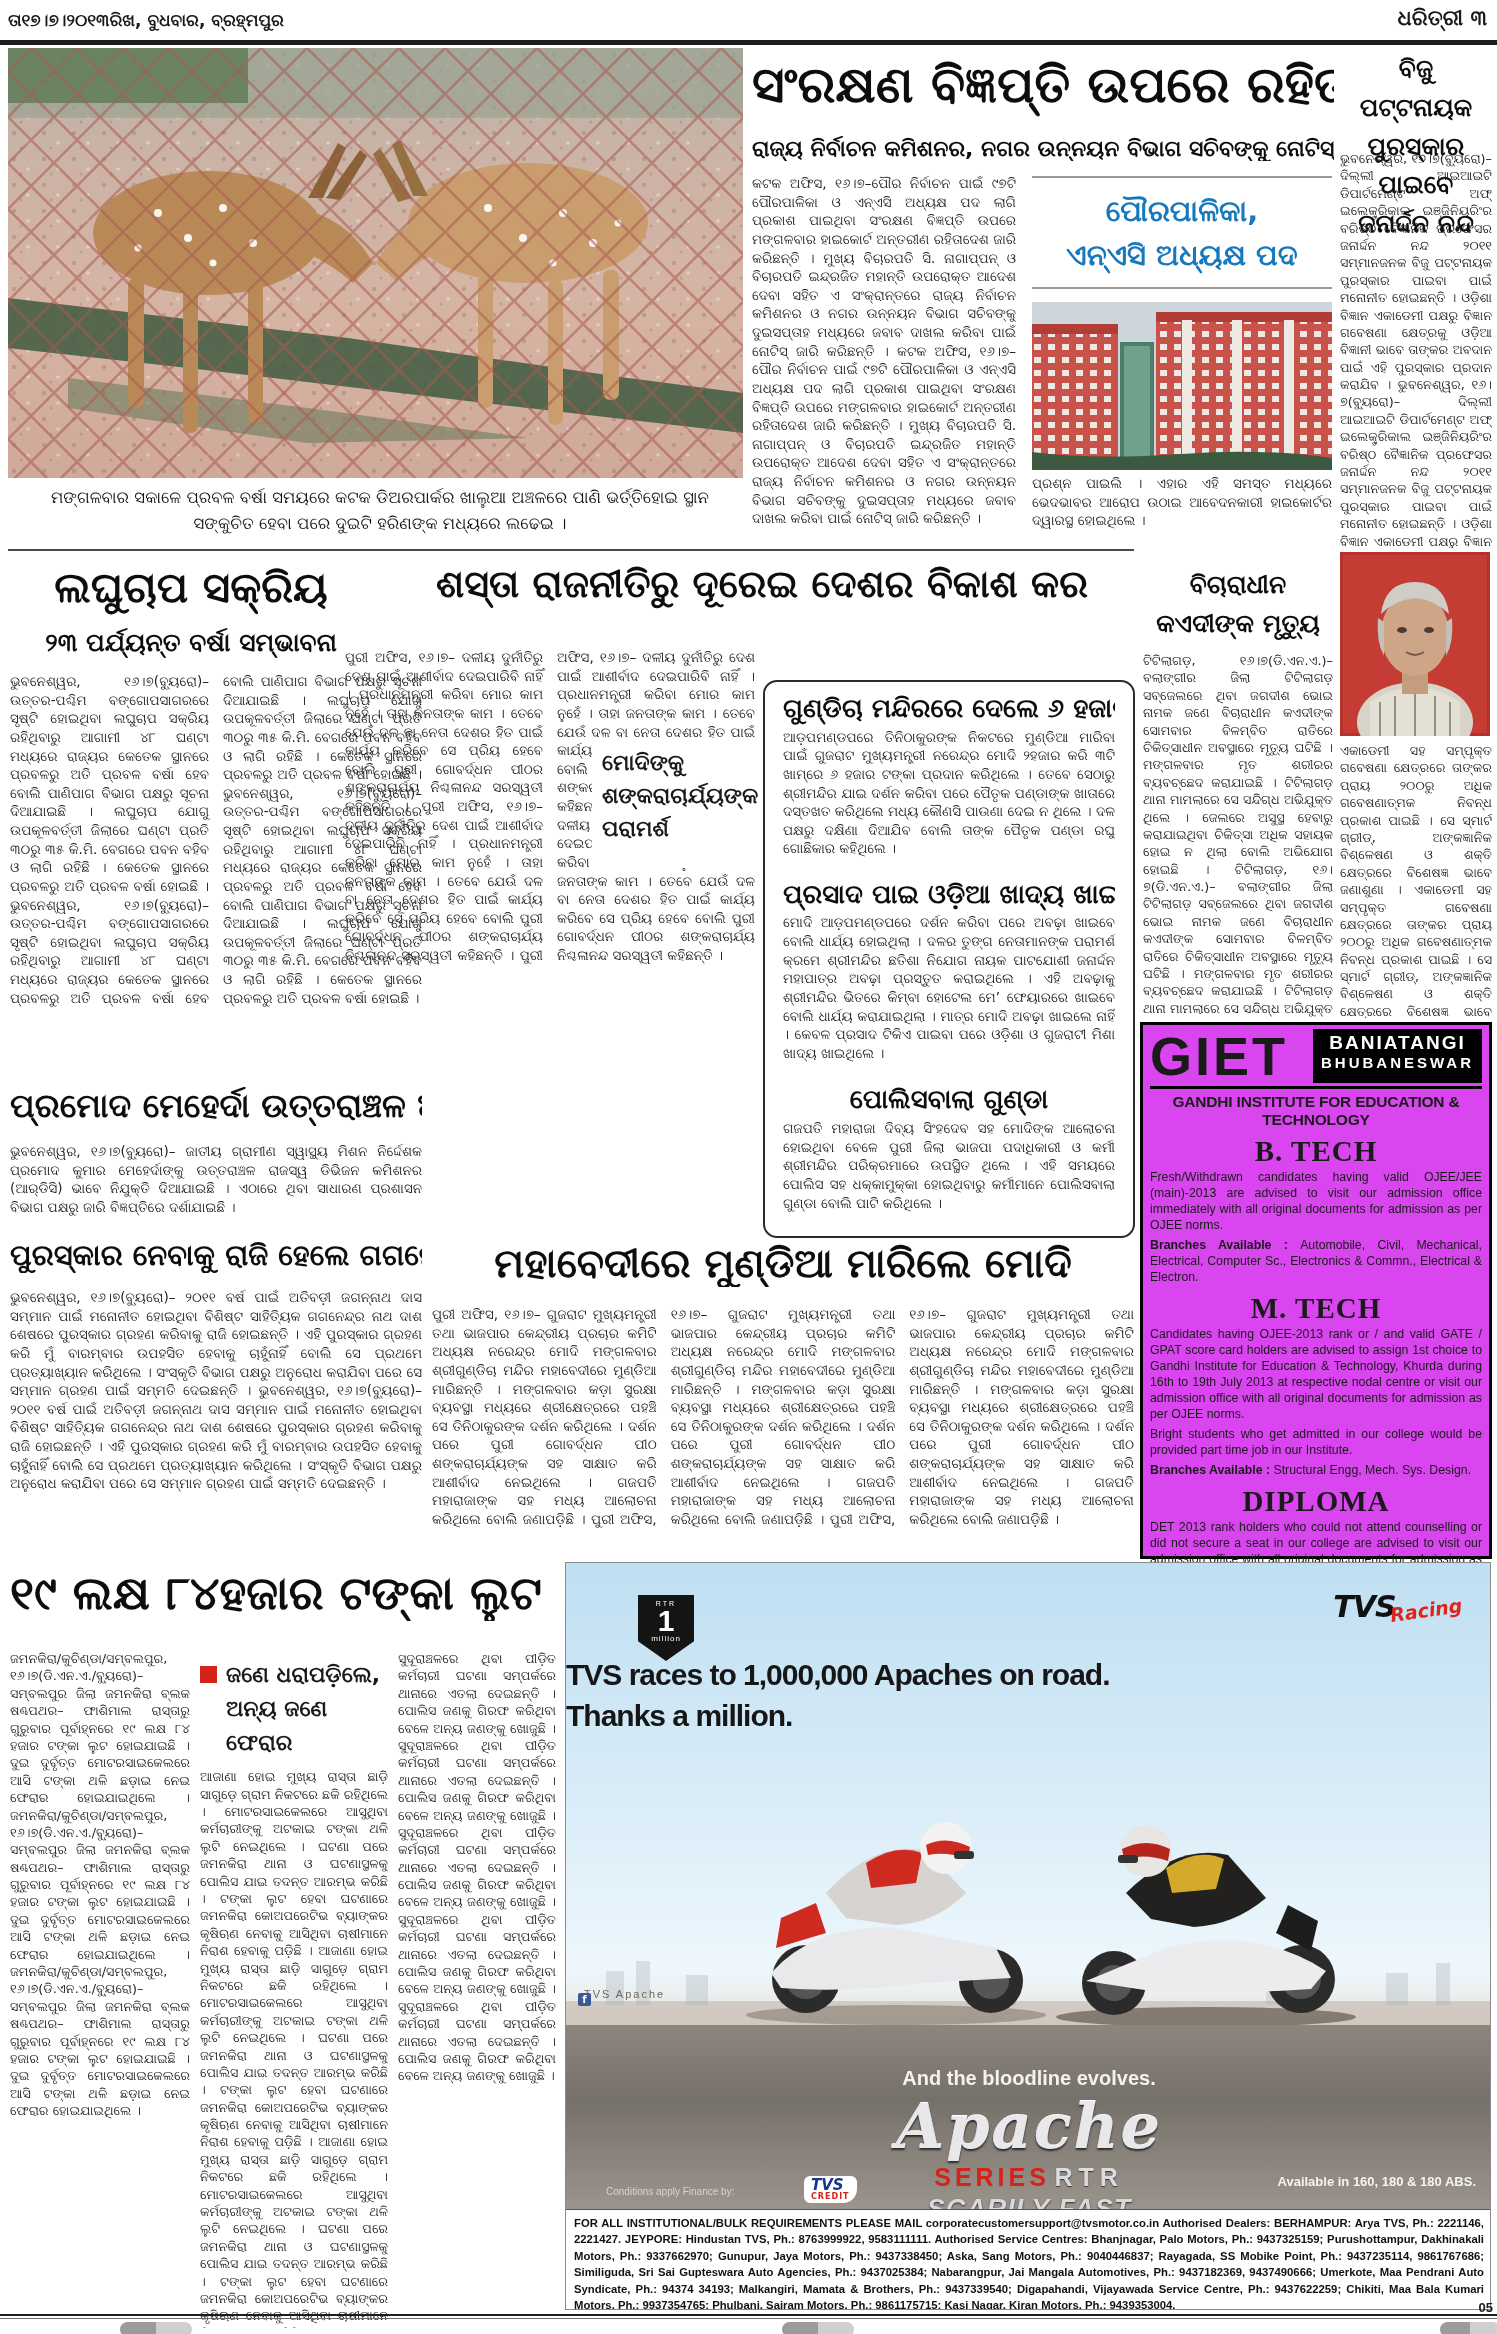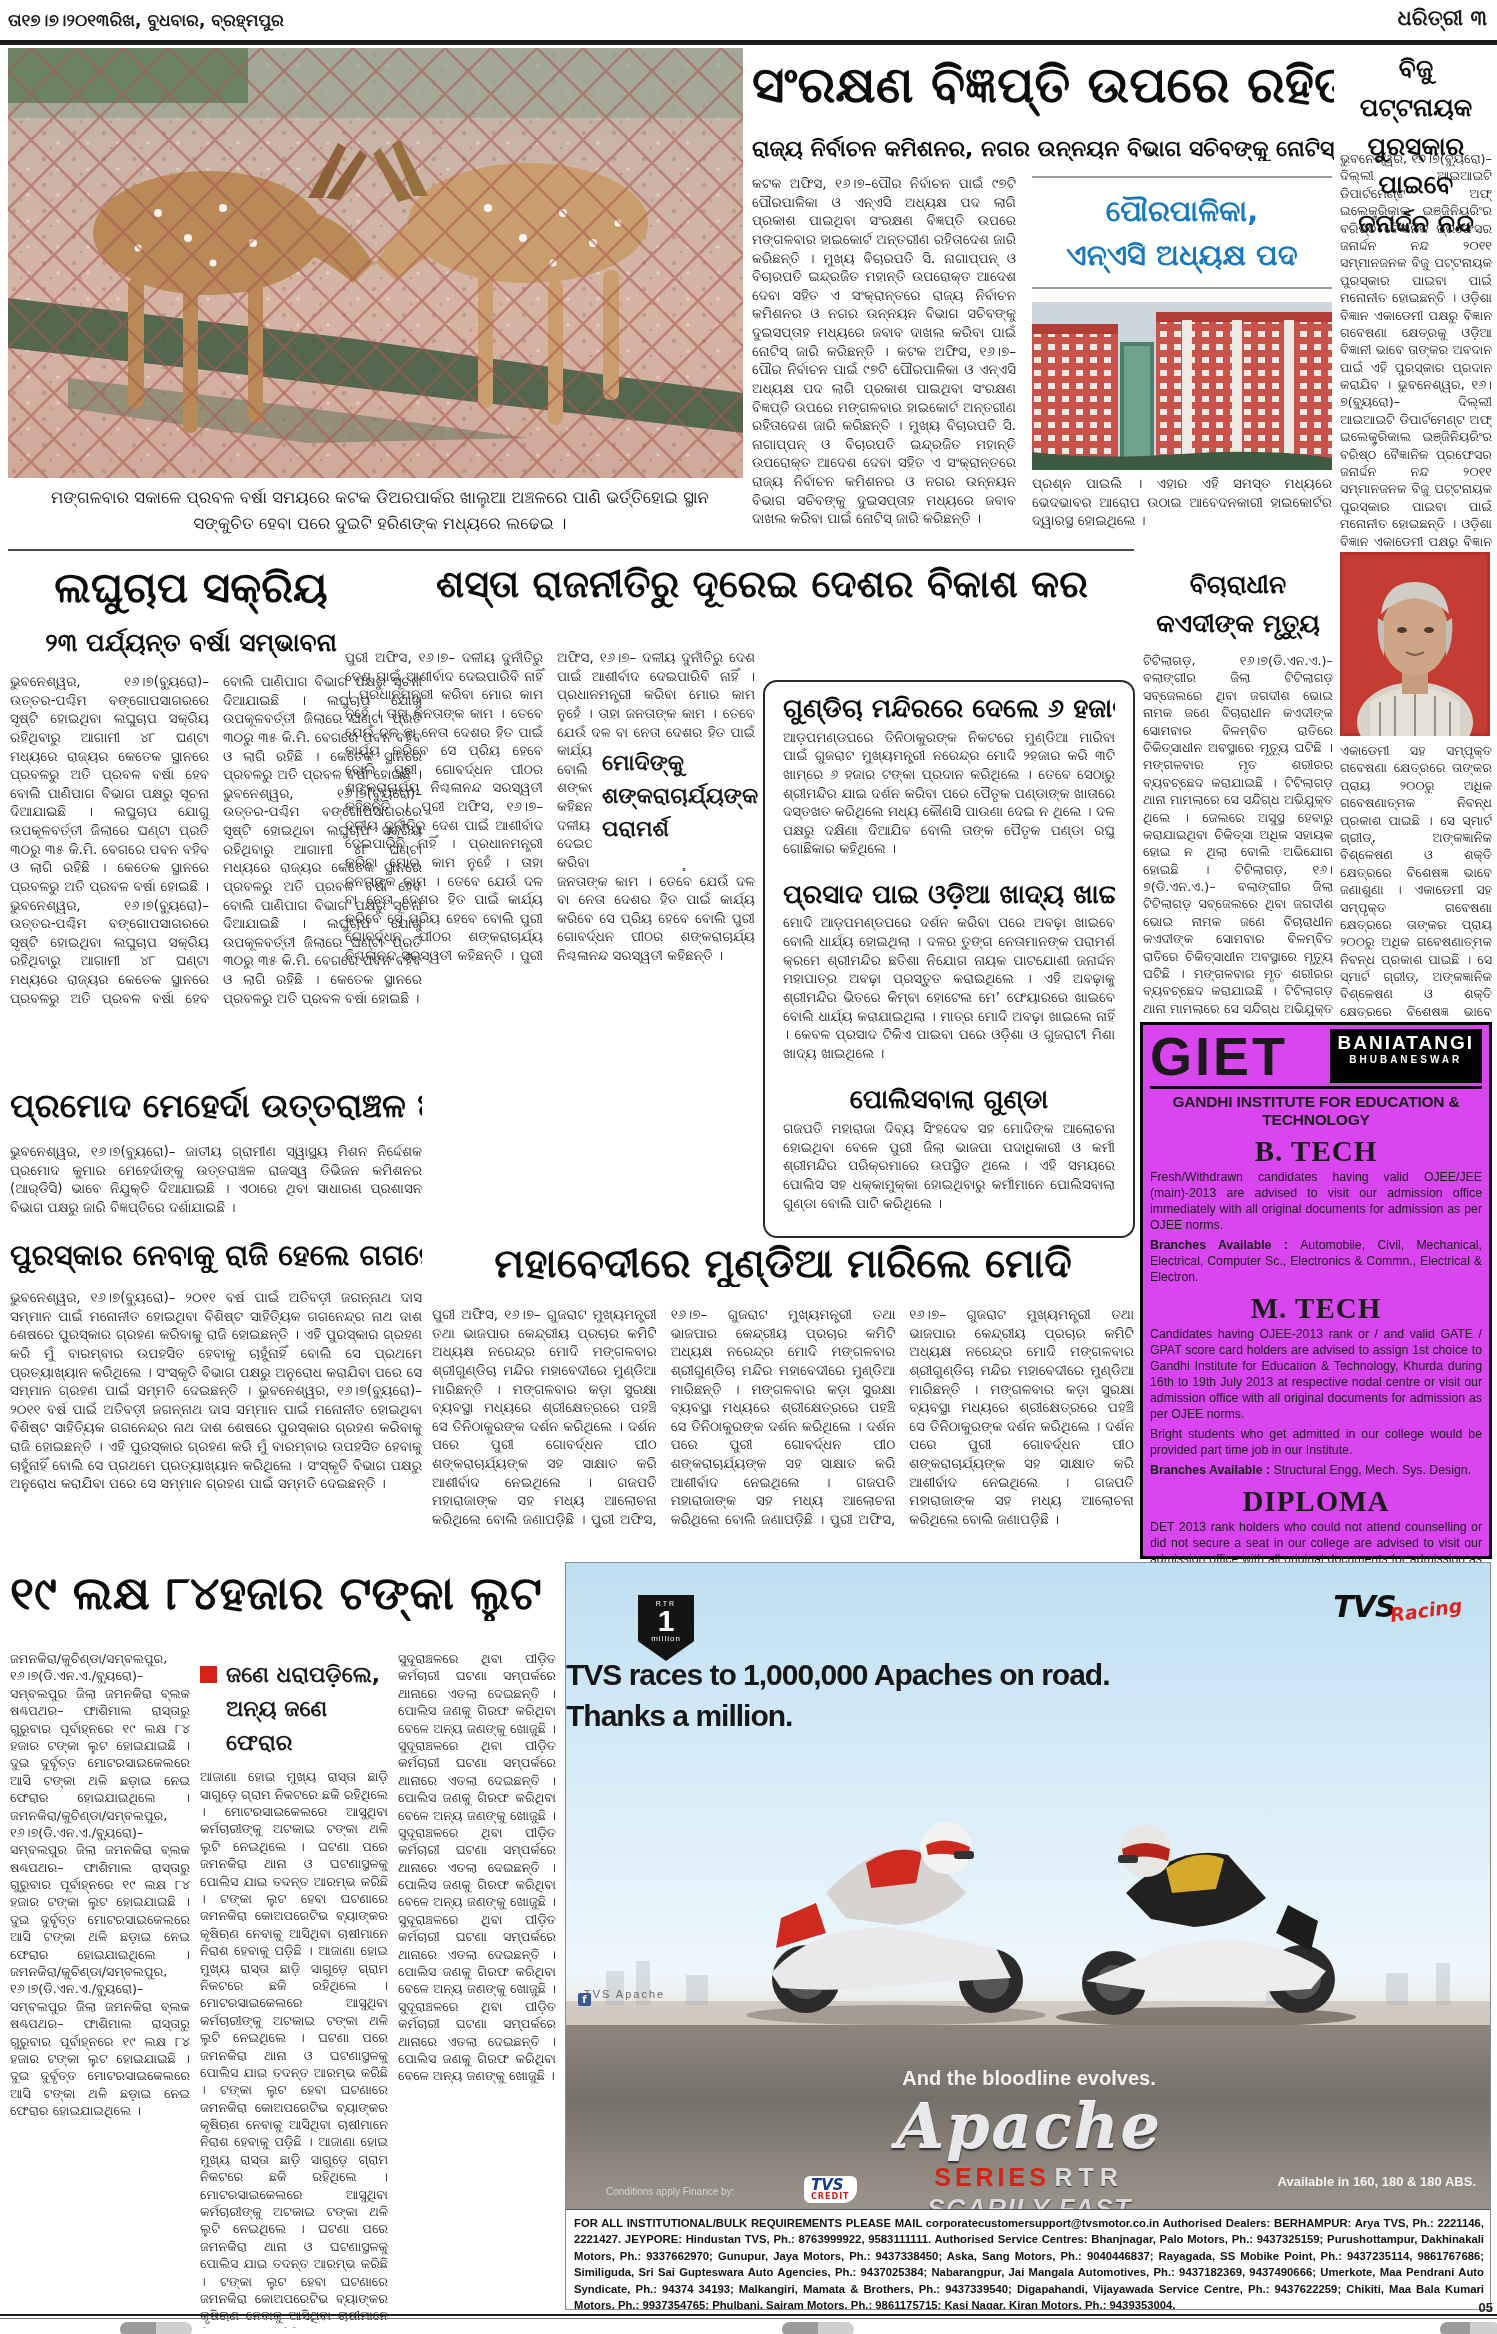--- a/index.html
+++ b/index.html
@@ -32,21 +32,21 @@
   .red-sq{width:17px;height:17px;background:#d42318;margin:8px 9px 0 0;flex:none;}
   .bullet-txt{font-size:22px;font-weight:bold;line-height:1.55;}
   
   .caption{font-size:16.5px;line-height:1.55;text-align:center;color:#111;}
   
   .giet{border:3px solid #000;box-sizing:border-box;background:#d946ef;padding:4px 7px;font-family:"Liberation Sans",sans-serif;}
   .giet-head{display:flex;align-items:stretch;border-bottom:3px solid #000;padding-bottom:3px;}
   .giet-logo{font-size:54px;font-weight:900;letter-spacing:3px;line-height:1;flex:1;}
   .giet-city{background:#000;color:#fff;text-align:center;padding:3px 8px;font-weight:900;}
   .giet-city .l1{font-size:19px;letter-spacing:2px;}
-  .giet-city .l2{font-size:10px;letter-spacing:3px;}
+  .giet-city .l2{font-size:15px;letter-spacing:3px;}
   .giet-inst{font-size:15.5px;font-weight:900;text-align:center;margin-top:4px;letter-spacing:-0.2px;}
   .giet-adm{font-size:13.5px;font-weight:bold;margin-top:3px;line-height:1.3;}
   .giet-site{background:#000;color:#fff;padding:0 3px;}
   .giet-deg{font-family:"Liberation Serif",serif;font-weight:900;font-size:29px;text-align:center;margin:6px 0 2px;letter-spacing:1px;}
   .giet-p{font-size:12.3px;line-height:1.3;text-align:justify;}
   .giet-p b{font-weight:bold;}
   .giet-contact{border-top:2px solid #000;margin-top:6px;padding-top:3px;text-align:center;font-weight:bold;font-size:16px;}
   .giet-nums{font-size:23px;font-weight:900;text-align:center;letter-spacing:1px;}
   
   .tvs{border:1px solid #8a8a8a;box-sizing:border-box;overflow:hidden;background:linear-gradient(180deg,#bfdff2 0%,#d8ecf8 30%,#eef7fc 55%,#e7e2da 62%);}

